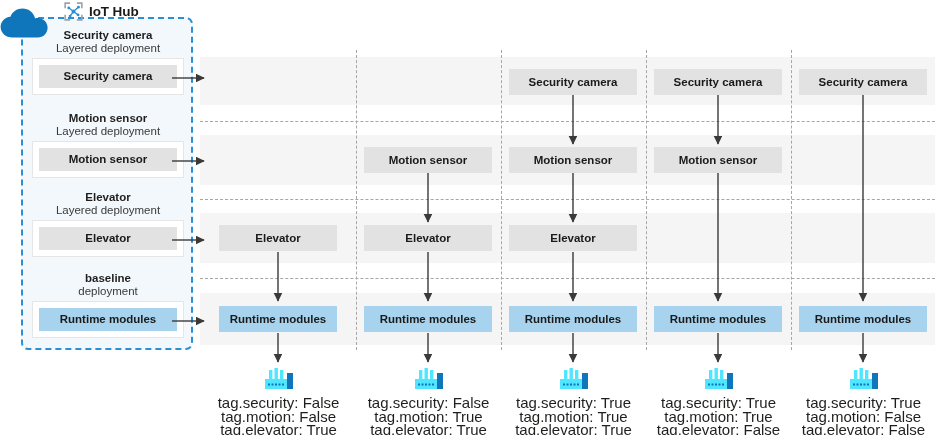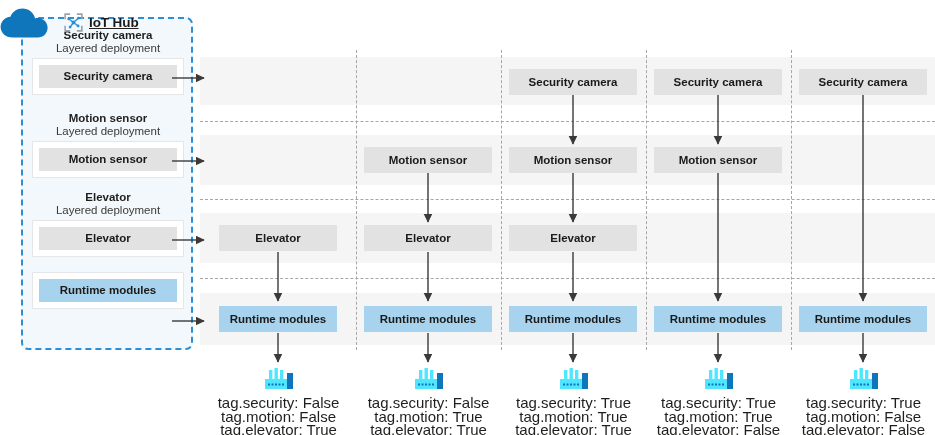--- a/index.html
+++ b/index.html
@@ -25,27 +25,26 @@
     width:172px;
     height:333px;
     background:#f2f8fc;
     border:2px dashed #2a8fd4;
     border-radius:7px;
     box-sizing:border-box;
   }
   #hub-title{
     position:absolute;
     left:64px;
-    top:12px;
+    top:1px;
     height:20px;
     display:flex;
     align-items:center;
     gap:6px;
     z-index:6;
-    text-decoration:underline;
   }
   #hub-title .label{
     font-size:13.5px;
     font-weight:bold;
     color:#1b1a19;
     letter-spacing:-0.1px;
     white-space:nowrap;
   }
   #iothub-icon{width:19px;height:19px;display:block;}
   #cloud-icon{
@@ -195,20 +194,24 @@
       <div class="dep-head">
         <span class="t1">Elevator</span>
         <span class="t2">Layered deployment</span>
       </div>
       <div class="dep-card">
         <div class="dep-chip">Elevator</div>
       </div>
     </div>
 
     <div class="dep-group" style="top:253px;">
+      <div class="dep-head">
+        <span class="t1">baseline</span>
+        <span class="t2">deployment</span>
+      </div>
       <div class="dep-card">
         <div class="dep-chip blue">Runtime modules</div>
       </div>
     </div>
   </div>
 
   <svg id="cloud-icon" viewBox="0 0 57 32">
     <path d="M12.5 29.5 C5.6 29.5 0.6 24.8 0.6 19.0 C0.6 13.6 4.9 9.2 10.4 8.7 C12.3 3.9 17.0 0.6 22.5 0.6 C28.6 0.6 33.8 4.8 35.1 10.4 C35.9 10.1 36.8 10.0 37.7 10.0 C43.2 10.0 47.6 14.3 47.6 19.7 C47.6 25.2 43.2 29.5 37.7 29.5 Z" fill="#0f76bc"></path>
   </svg>
 

